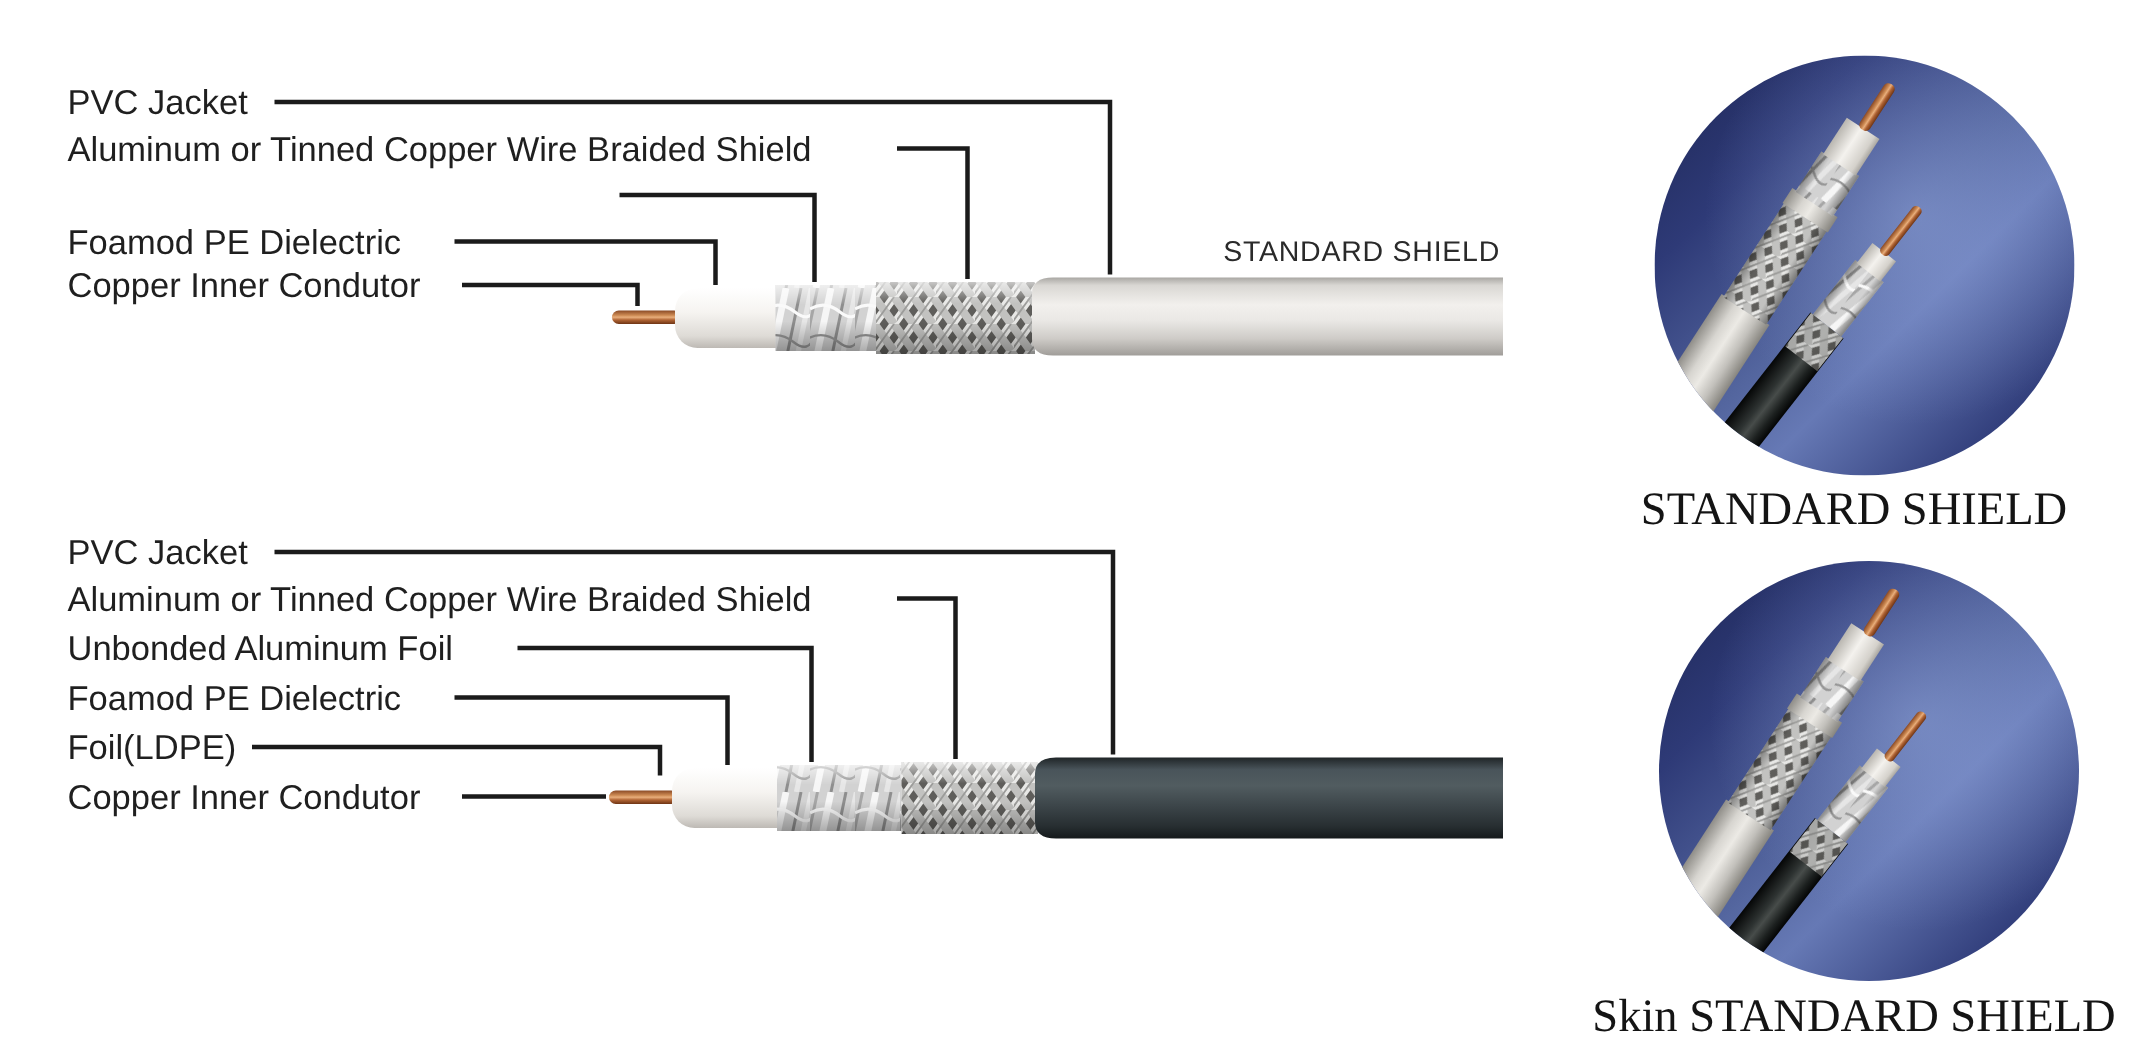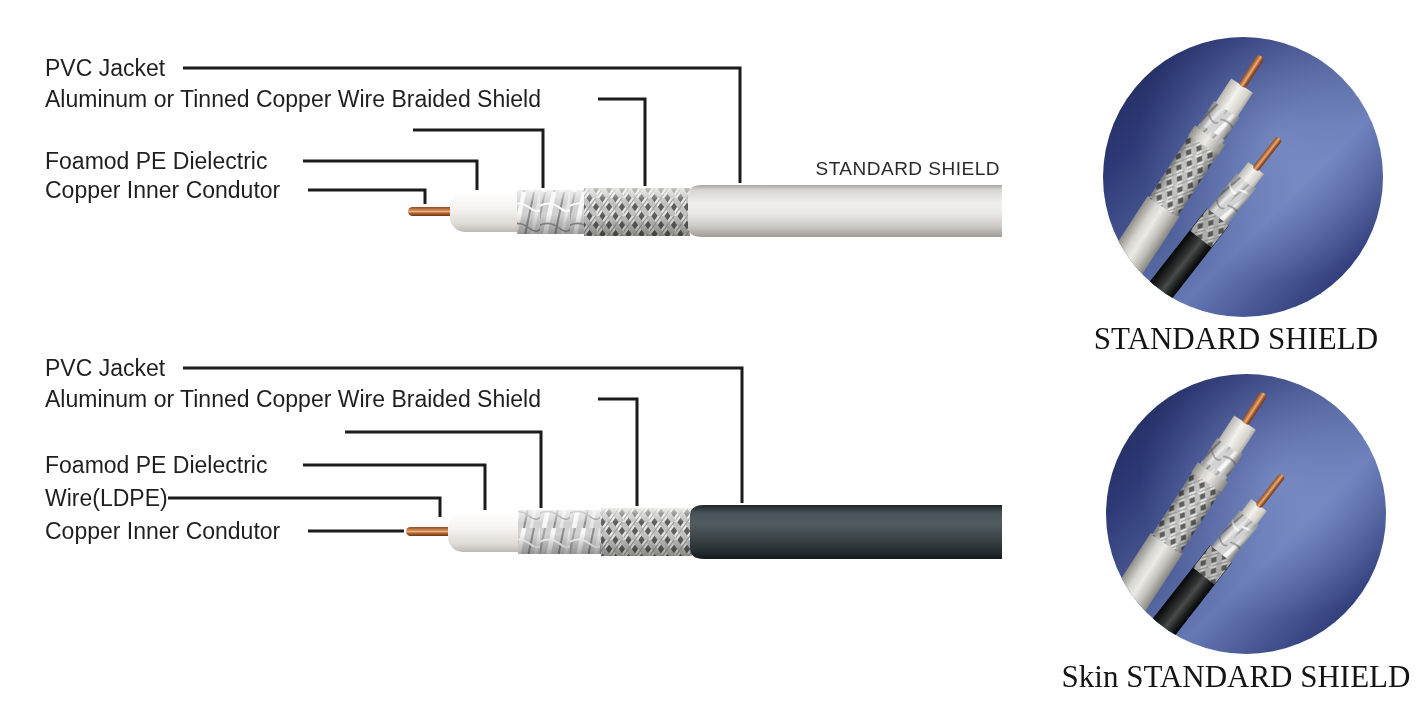--- a/index.html
+++ b/index.html
@@ -235,20 +235,21 @@
 
   <div class="callout" style="top:54px">PVC Jacket</div>
   <div class="callout" style="top:85px">Aluminum or Tinned Copper Wire Braided Shield</div>
   <div class="callout" style="top:147px">Foamod PE Dielectric</div>
   <div class="callout" style="top:176px">Copper Inner Condutor</div>
 
   <div class="shield-inline">STANDARD SHIELD</div>
 
   <div class="callout" style="top:354px">PVC Jacket</div>
   <div class="callout" style="top:385px">Aluminum or Tinned Copper Wire Braided Shield</div>
+  <div class="callout" style="top:418px">Unbonded Aluminum Foil</div>
   <div class="callout" style="top:451px">Foamod PE Dielectric</div>
-  <div class="callout" style="top:484px">Wire(LDPE)</div>
+  <div class="callout" style="top:484px">Foil(LDPE)</div>
   <div class="callout" style="top:517px">Copper Inner Condutor</div>
 
   <div class="photo-caption caption-1">STANDARD SHIELD</div>
   <div class="photo-caption caption-2">Skin STANDARD SHIELD</div>
 
 </div>
 
 </body></html>

